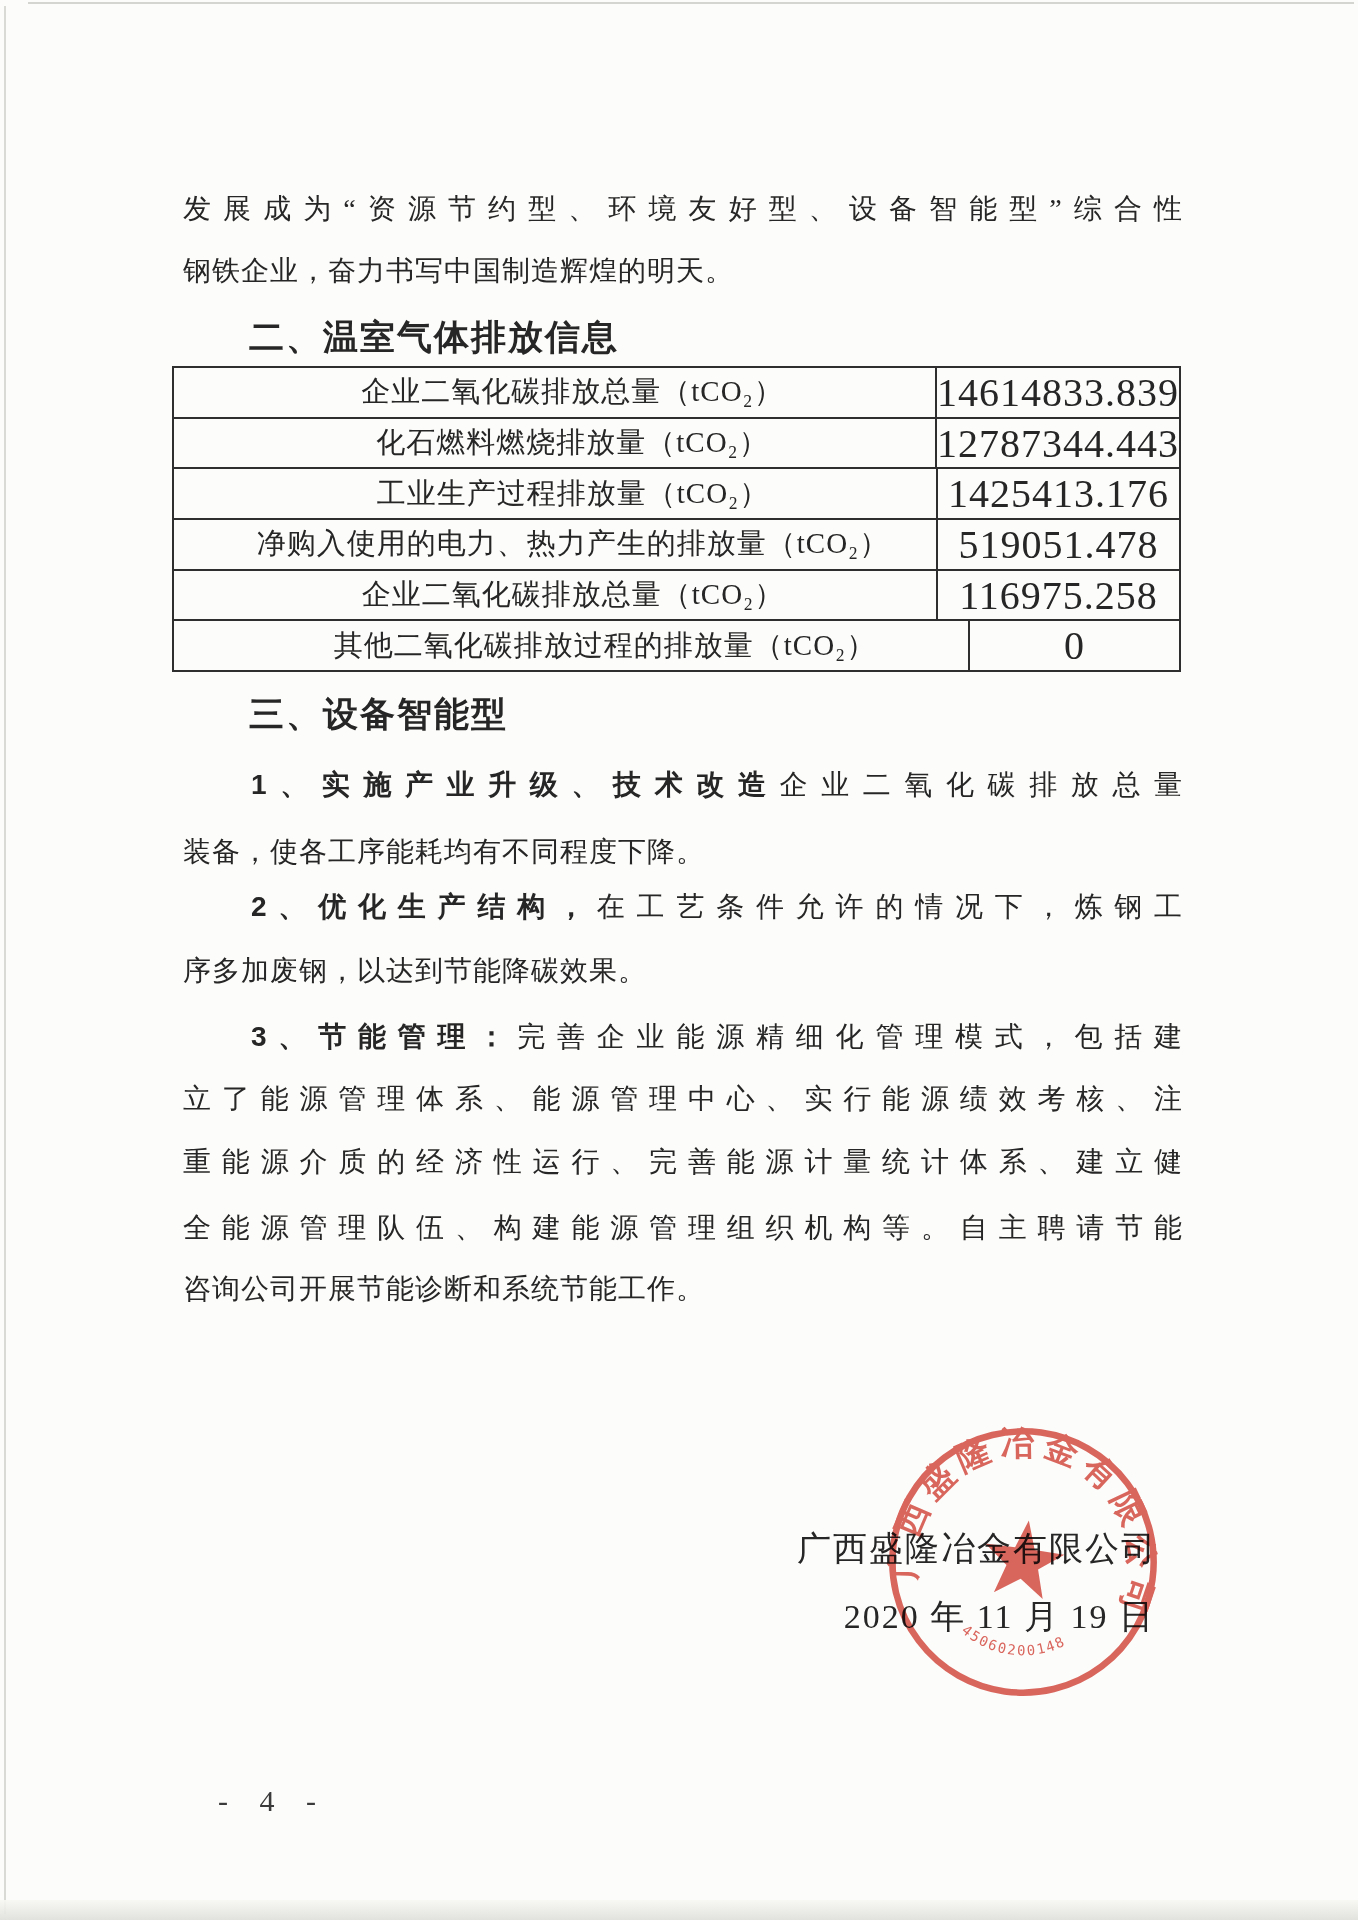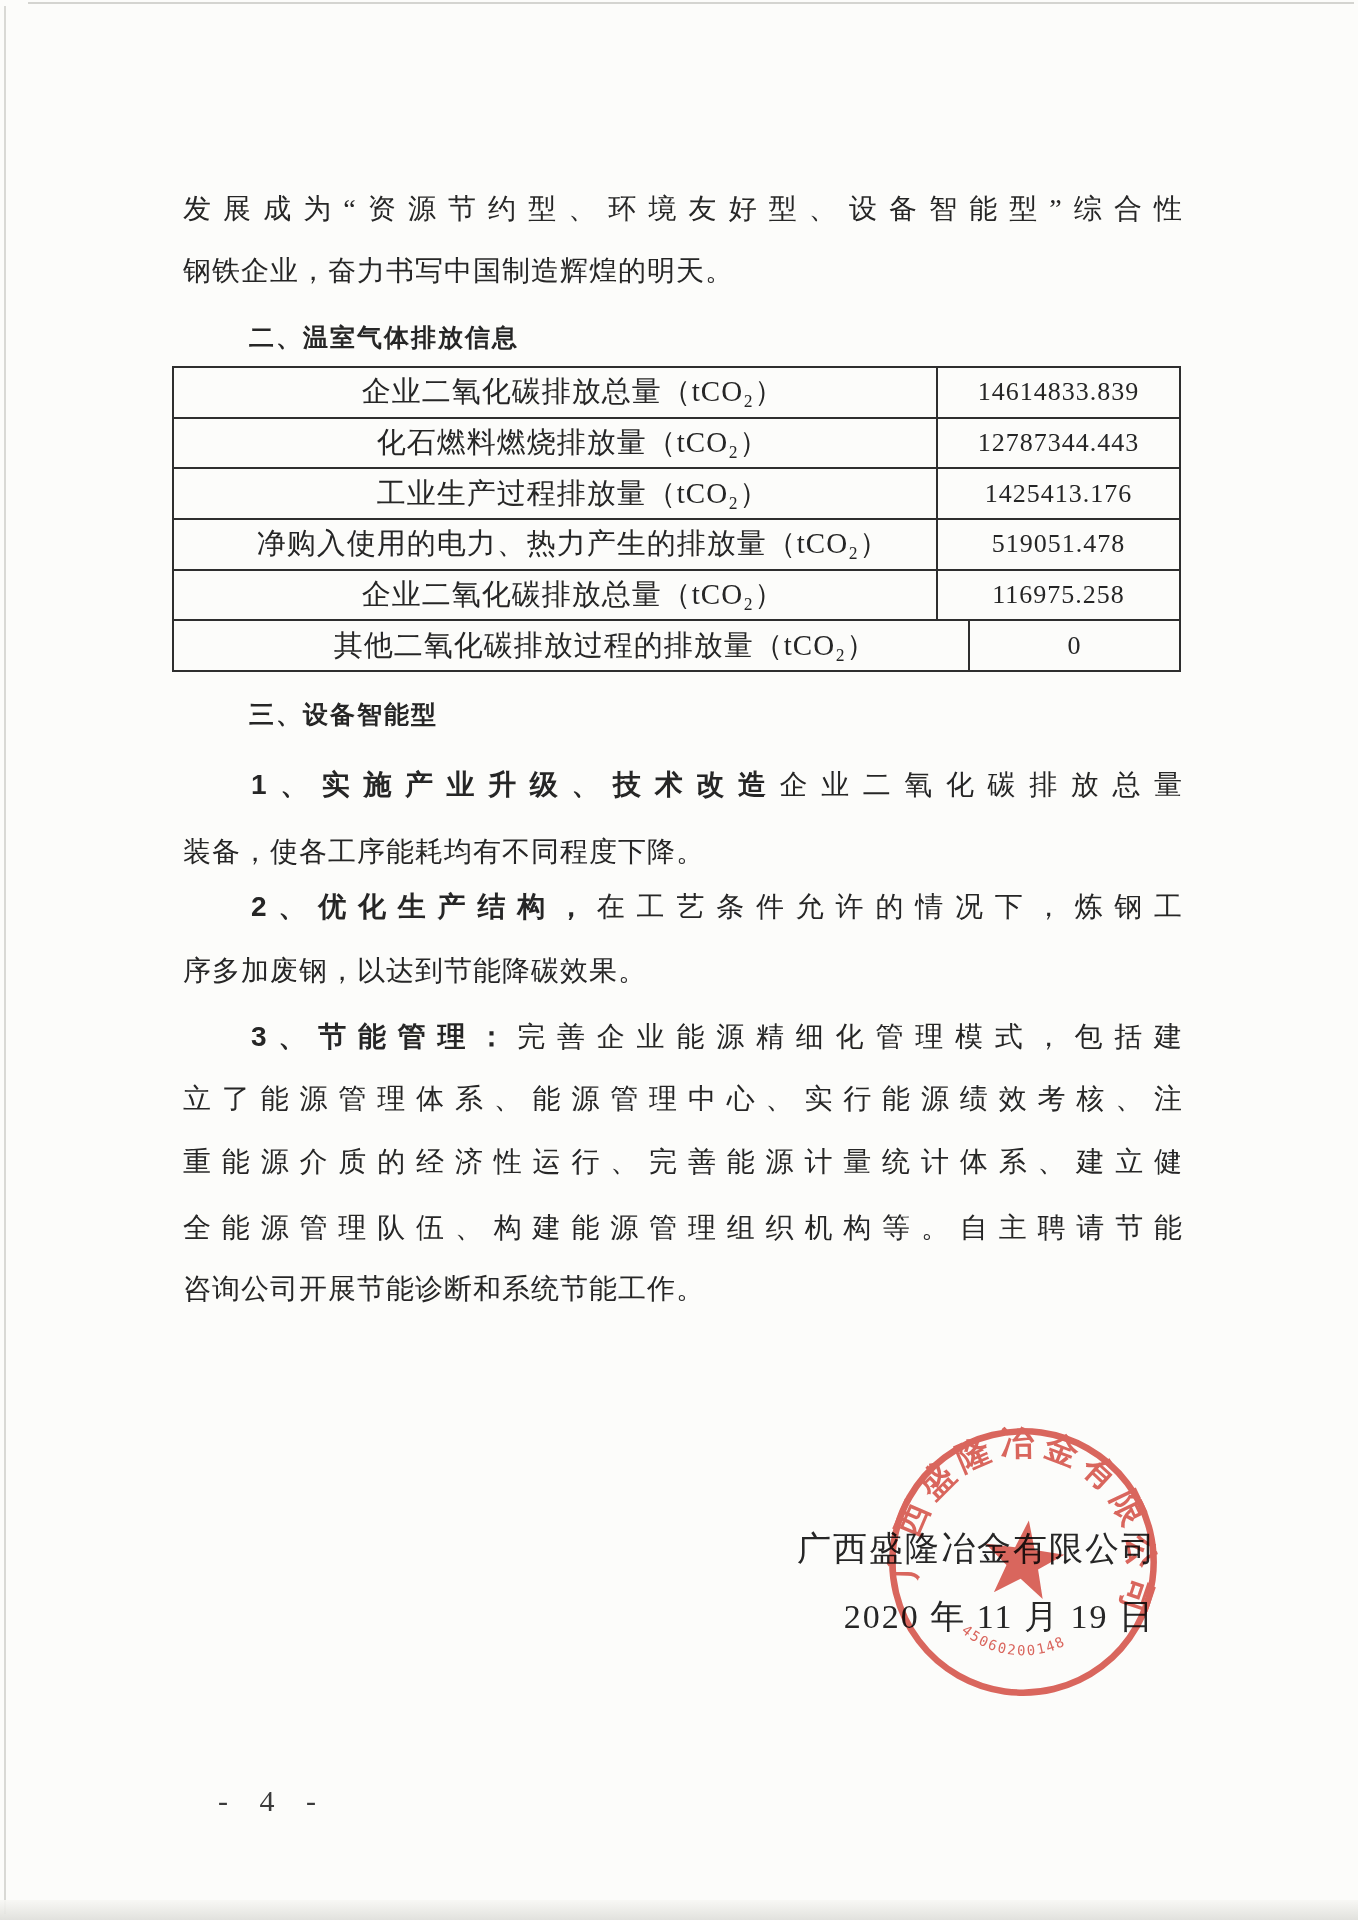--- a/index.html
+++ b/index.html
@@ -21,40 +21,40 @@
     position:absolute;left:183px;width:1000px;
     font-size:28px;line-height:42px;white-space:nowrap;
     text-align:justify;text-align-last:justify;white-space:normal;
     letter-spacing:1px;
   }
   .line.endline{text-align:left;text-align-last:left;}
   .line.indent{padding-left:68px;width:932px;}
   .b{font-weight:700;font-family:Liberation Sans, sans-serif;}
   .heading{
     position:absolute;left:249px;
-    font-size:25px;font-weight:700;line-height:42px;
+    font-size:35px;font-weight:700;line-height:42px;
     font-family:"Liberation Sans","DejaVu Sans",sans-serif;
     letter-spacing:2px;white-space:nowrap;text-align:right;
   }
   
   .emtable{
     position:absolute;left:172px;top:366px;width:1009px;height:306px;
     border:2px solid #2e2e2e;box-sizing:border-box;
     display:flex;flex-direction:column;
   }
   .emrow{flex:1;display:flex;border-bottom:2px solid #2e2e2e;box-sizing:border-box;}
   .emrow:last-child{border-bottom:none;margin-left:32px;}
   .emlabel{
     width:764px;border-right:2px solid #2e2e2e;box-sizing:border-box;
     display:flex;align-items:center;justify-content:center;
     font-size:29px;letter-spacing:1px;padding-left:36px;
   }
   .emvalue{
     flex:1;display:flex;align-items:center;justify-content:center;
-    font-size:26px;letter-spacing:1px;
+    font-size:40px;letter-spacing:1px;
   }
   
   .sig{position:absolute;left:183px;width:974px;text-align:right;font-size:34px;white-space:nowrap;letter-spacing:2px;}
   
   .stamp{
     position:absolute;left:883px;top:1422px;width:280px;height:280px;
     transform:rotate(8deg);
     mix-blend-mode:multiply;opacity:.82;
   }
   .stamp .ring{fill:none;stroke:var(--stamp-color,#d5453c);stroke-width:7px;}

